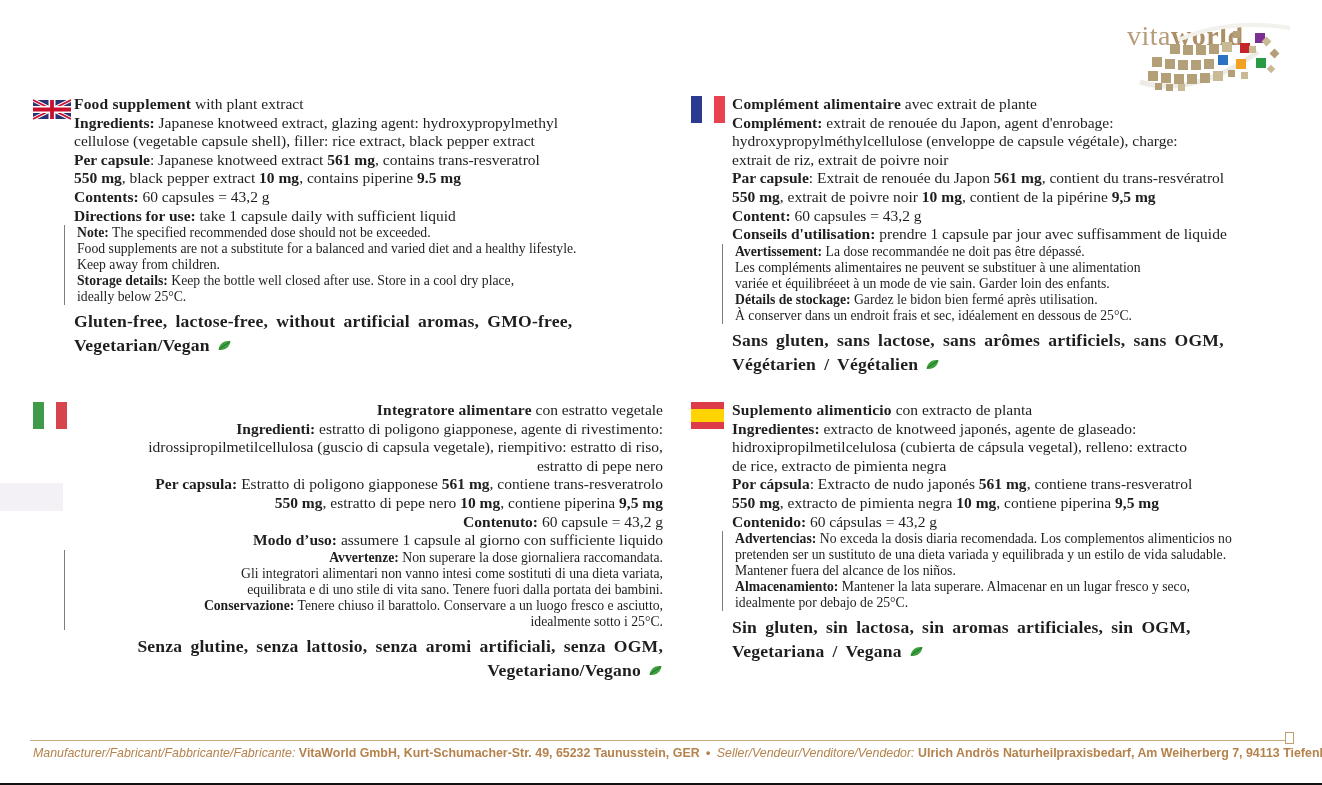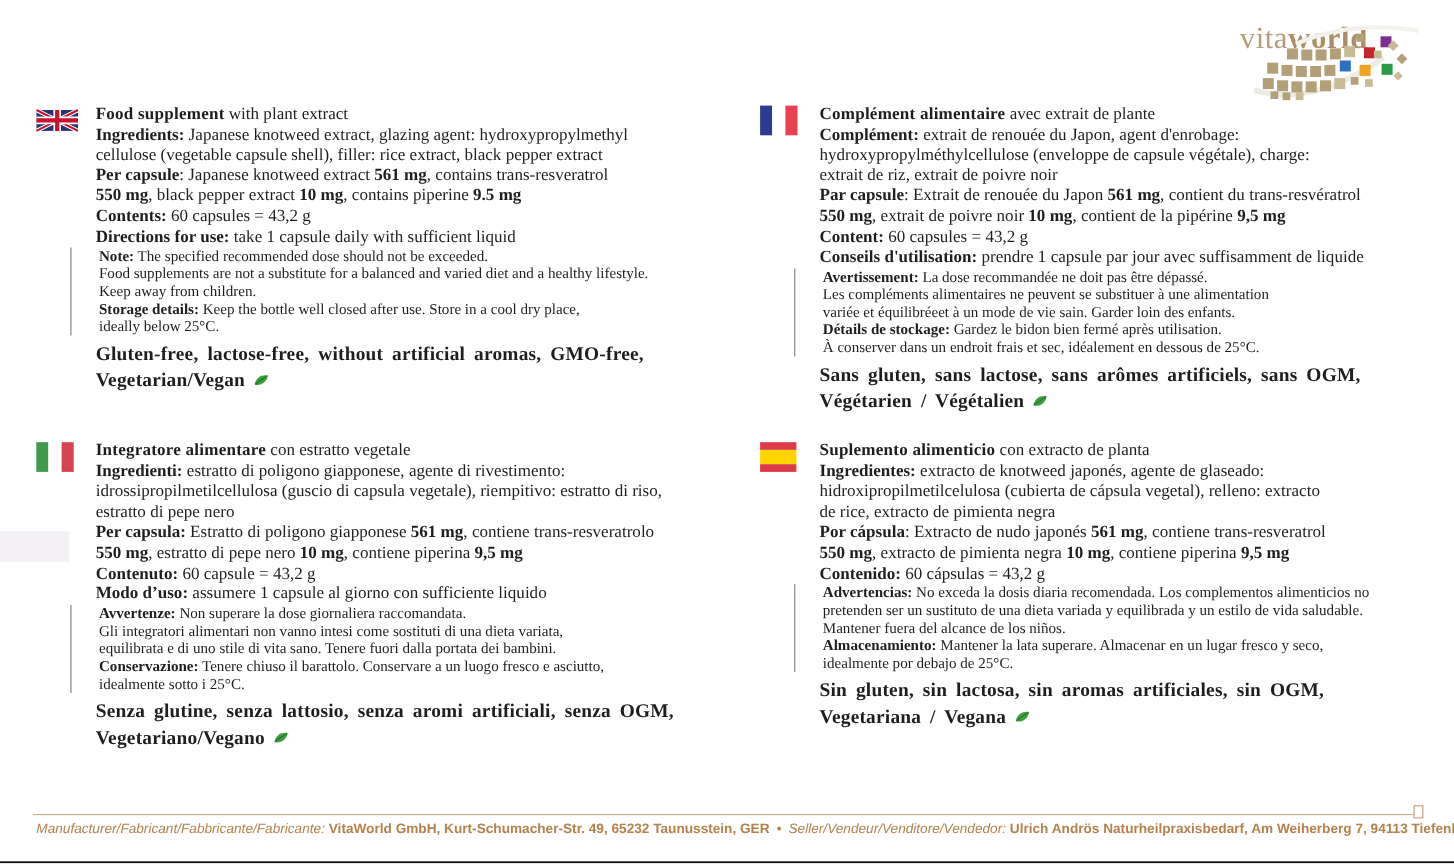--- a/index.html
+++ b/index.html
@@ -2,21 +2,21 @@
 <html style="--text: #1e1e1e; --footer: #b5824c; --rule: #c7ab83; --brand: #b69c79; --brand-bold: #ac8f66; --leaf: #3da03d; --tan: #b3a078; --note-bar: #7d7d7d; --m-red: #c5242b; --m-purple: #7b2f91; --m-blue: #2b72c2; --m-orange: #f2a122; --m-green: #2a9b45;"><head>
 <meta charset="utf-8">
 <style>
   html,body{margin:0;padding:0;background:#fff;}
   .page{position:relative;width:1322px;height:785px;background:#fff;overflow:hidden;
         font-family:"Liberation Serif","DejaVu Serif",serif;}
 
   
   .section{position:absolute;}
   .lines{padding-left:41px;}
-  .line{white-space:nowrap;font-size:15.5px;line-height:18.6px;color:var(--text,#1e1e1e);margin-left:13px;}
+  .line{white-space:nowrap;font-size:15.5px;line-height:18.6px;color:var(--text,#1e1e1e);}
   .line .bold{font-weight:bold;}
   .line.title .bold{letter-spacing:.2px;}
   .note-box{border-left:1px solid var(--note-bar,#7d7d7d);padding-left:12px;margin-left:-10px;font-family:Liberation Serif, serif;}
   .line.note{font-size:13.7px;line-height:16px;}
   .line.claims{font-size:17.6px;line-height:24px;font-weight:bold;word-spacing:3.5px;letter-spacing:.2px;}
   .note-box + .line.claims{margin-top:4px;}
   .leaf{width:15px;height:15px;margin-left:7px;vertical-align:-2px;transform:rotate(10deg);}
   .leaf .lf-body{fill:var(--leaf,#3da03d);}
 
   
@@ -155,21 +155,21 @@
           <div class="line note"><span>À conserver dans un endroit frais et sec, idéalement en dessous de 25°C.</span></div>
         </div>
         <div class="line claims"><span class="bold">Sans gluten, sans lactose, sans arômes artificiels, sans OGM,</span></div>
         <div class="line claims"><span class="bold">Végétarien / Végétalien</span><svg viewBox="0 0 20 20" class="leaf">
             <path d="M3 17 C3 8 9 3 17 3 C17 11 12 17 3 17 Z" class="lf-body"></path>
             <path d="M4 16 C8 11 12 8 16 4" stroke="#1e6b2e" stroke-width="1.2" fill="none"></path>
           </svg></div>
       </div>
   </div>
 
-  <div class="section" style="left:33px;top:401px;width:630px;">
+  <div class="section" style="left:33px;top:401px;width:630px;text-align:right;">
     <div class="flag flag-stripes">
       <div class="it-g"></div>
         <div class="it-w"></div>
         <div class="it-r"></div>
     </div>
     <div class="lines">
         <div class="line title"><span class="bold">Integratore alimentare</span><span> con estratto vegetale</span></div>
         <div class="line body"><span class="bold">Ingredienti:</span><span> estratto di poligono giapponese, agente di rivestimento:</span></div>
         <div class="line body"><span>idrossipropilmetilcellulosa (guscio di capsula vegetale), riempitivo: estratto di riso,</span></div>
         <div class="line body"><span>estratto di pepe nero</span></div>

